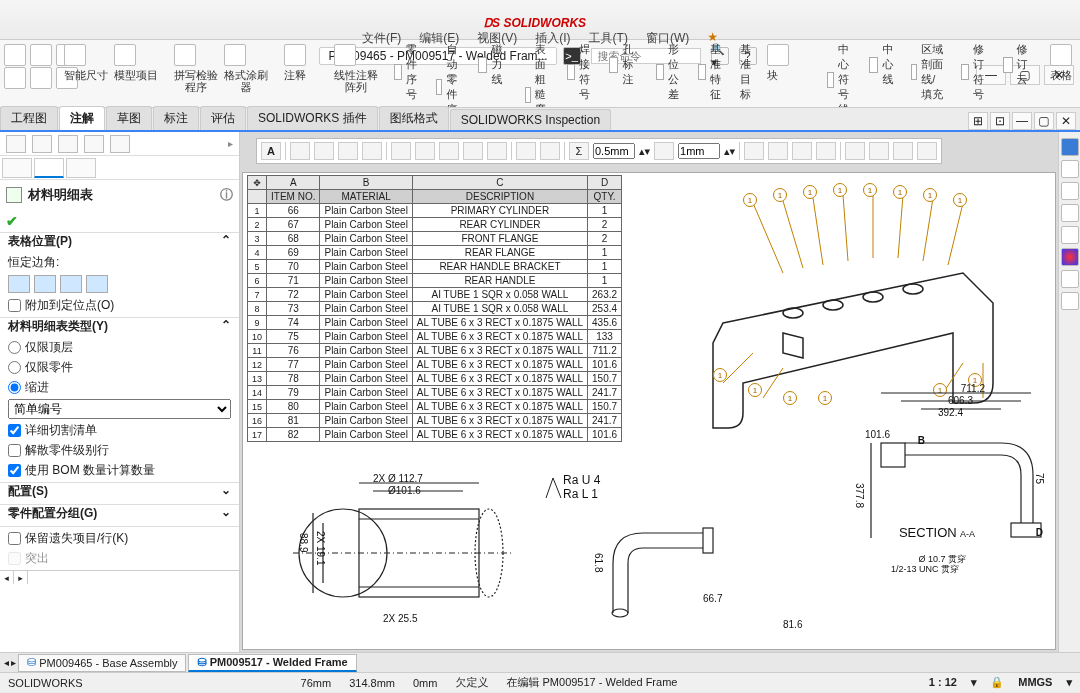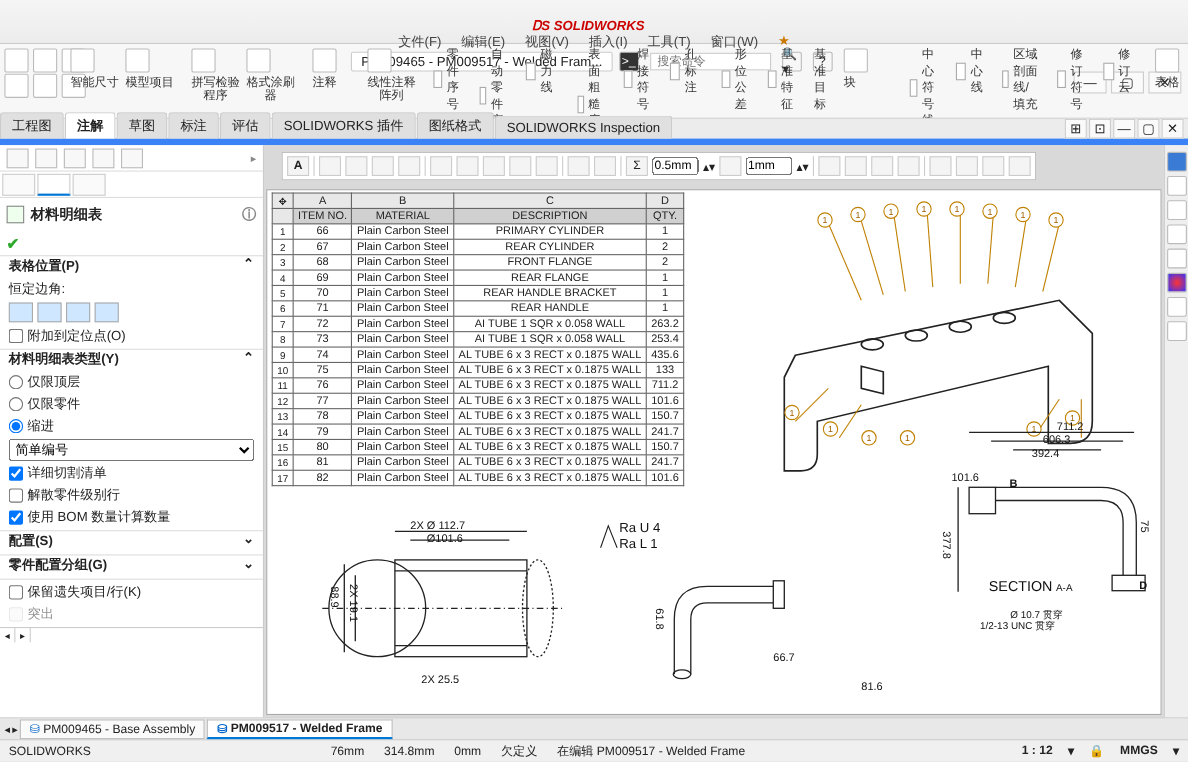--- a/index.html
+++ b/index.html
@@ -16,21 +16,21 @@
 .win-btn { width:30px; height:20px; border:1px solid #ccc; background:#fafafa; display:flex;align-items:center;justify-content:center;font-size:12px;}
 .ribbon { height:68px; background:#f7f7f7; border-bottom:1px solid #ccc; display:flex; align-items:flex-start; padding:2px 4px; gap:6px; overflow:hidden;}
 .rgroup { display:flex; flex-direction:column; align-items:flex-start; gap:1px; min-width:44px; padding-top:2px;}
 .rgroup .ricon { display:flex; gap:4px;}
 .ricon-box { width:22px; height:22px; border:1px solid #bbb; background:#fff; border-radius:2px;}
 .rlabel { font-size:11px; text-align:center; line-height:12px; color:#333; margin-top:2px;}
 .rsep { width:1px; height:58px; background:#ccc; margin:0 2px;}
 .rtall { display:flex; flex-direction:row; gap:11px; align-items:flex-start; font-size:11px; color:#333;}
 .rtall .row { display:flex; align-items:center; gap:4px;}
 .rtall .rbox { width:16px;height:16px;border:1px solid #aaa;background:#fff;}
-.tabbar { height:24px; background:#ececec; border-bottom:6px solid #3b82f6; display:flex; align-items:flex-end;}
+.tabbar { height:24px; background:#ececec; border-bottom:2px solid #3b82f6; display:flex; align-items:flex-end;}
 .tab { padding:3px 10px; border:1px solid #ccc; border-bottom:none; background:#e0e0e0; font-size:12px; margin-right:1px; border-radius:3px 3px 0 0;}
 .tab.active { background:#fff; font-weight:bold;}
 .content { display:flex; height:520px; }
 .leftpanel { width:240px; background:#fff; border-right:1px solid #ccc; display:flex; flex-direction:column;}
 .lp-icons { height:24px; border-bottom:1px solid #ddd; display:flex; align-items:center; gap:6px; padding:0 6px;}
 .lp-mini { width:20px;height:18px;border:1px solid #bbb;background:#f8f8f8;}
 .lp-tabs { height:24px; border-bottom:1px solid #ddd; display:flex; gap:2px; padding:2px;}
 .lp-tabs .t { width:30px;height:20px;border:1px solid #ccc;background:#fafafa;}
 .lp-tabs .t.sel { background:#fff; border-bottom:2px solid #0078d7;}
 .lp-title { display:flex; align-items:center; gap:6px; padding:6px; font-weight:bold; font-size:13px;}

